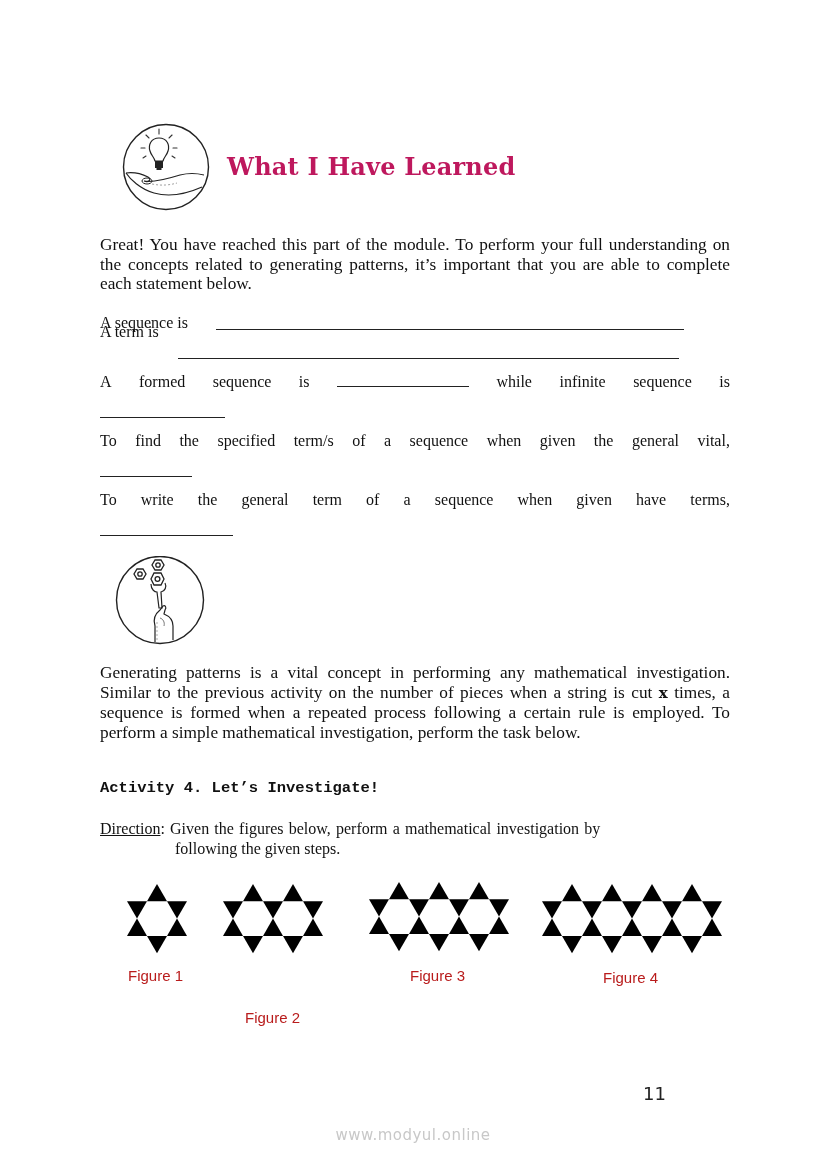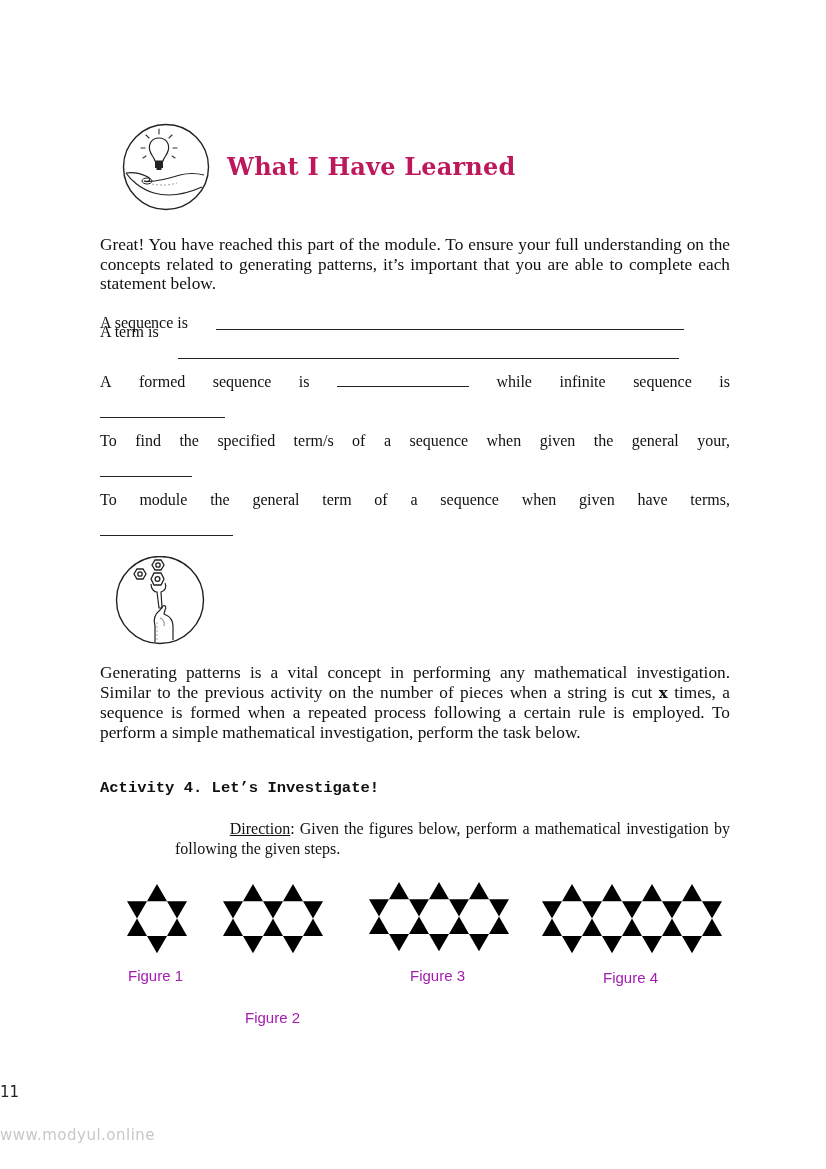--- a/index.html
+++ b/index.html
@@ -13,24 +13,24 @@
           font-size: 17.3px; line-height: 19.6px; text-align: justify; text-align-last: left; }
   .line-row { position: absolute; left: 100px; width: 630px; font-family: "Liberation Serif", serif;
               font-size: 16px; line-height: 19.6px; white-space: nowrap; }
   .justify-row { display: flex; justify-content: space-between; align-items: baseline; }
   .blank { display: inline-block; border-bottom: 1px solid #222; height: 14px; vertical-align: baseline; }
   .blank-abs { position: absolute; border-bottom: 1px solid #222; height: 0; }
   .activity-title { position: absolute; left: 100px; top: 779px; font-family: Liberation Mono, monospace;
                     font-weight: bold; font-size: 15.5px; white-space: nowrap; }
   .direction-label { text-decoration: underline; }
   .bold-x { font-weight: bold; font-family: "DejaVu Serif", serif; font-size: 15px; }
-  .fig-label { position: absolute; font-family: "Liberation Sans", sans-serif; font-size: 15px; color: #a21caf; white-space: nowrap; }
-  .page-number { position: absolute; left: 0; width: 666px; top: 1083px; text-align: left;
-                 font-family: "DejaVu Sans", sans-serif; font-size: 15px; color: #222; }
-  .watermark { position: absolute; left: 0; width: 826px; top: 1126px; text-align: left;
+  .fig-label { position: absolute; font-family: "Liberation Sans", sans-serif; font-size: 15px; color: #b91c1c; white-space: nowrap; }
+  .page-number { position: absolute; left: 0; width: 666px; top: 1083px; text-align: right;
+                 font-family: "DejaVu Sans", sans-serif; font-size: 18px; color: #222; }
+  .watermark { position: absolute; left: 0; width: 826px; top: 1126px; text-align: center;
                font-family: "DejaVu Sans", sans-serif; font-size: 15px; color: #c8c8c8; letter-spacing: 0.5px; }
   svg.figure { position: absolute; overflow: visible; }
 </style>
 </head>
 <body>
 
 <div class="page">
 
   <svg class="icon-circle" style="left:122px; top:123px;" width="90" height="90" viewBox="0 0 90 90">
     <circle cx="44" cy="44" r="42.5" fill="none" stroke="#222" stroke-width="1.4"></circle>
@@ -49,21 +49,21 @@
     <rect x="33" y="38" width="8" height="7" fill="#222"></rect>
     <rect x="34.5" y="45" width="5" height="2" fill="#222"></rect>
 
     <path d="M4 50 C12 49 20 51 26 54 C30 56 27 60 22 58 C30 60 45 56 58 52 C66 50 74 50 82 52" fill="none" stroke="#222" stroke-width="1.2"></path>
     <path d="M4 50 C8 56 18 66 32 70 C46 74 62 72 80 64" fill="none" stroke="#222" stroke-width="1.2"></path>
     <ellipse cx="25" cy="58" rx="5" ry="3" fill="none" stroke="#222" stroke-width="1"></ellipse>
     <path d="M30 61 C40 63 48 62 55 60" fill="none" stroke="#777" stroke-width="0.7" stroke-dasharray="2 2"></path>
   </svg>
   <div class="section-title" style="left:227px; top:152px;">What I Have Learned</div>
 
-  <div class="para" style="top:235px;">Great! You have reached this part of the module. To ensure your full understanding on the concepts related to generating patterns, it’s important that you are able to complete each statement below.</div>
+  <div class="para" style="top:235px;">Great! You have reached this part of the module. To perform your full understanding on the concepts related to generating patterns, it’s important that you are able to complete each statement below.</div>
 
   <div class="line-row" style="top:313px;">
     <span>A sequence is</span>
   </div>
   <div class="blank-abs" style="left:216px; top:329px; width:468px;"></div>
 
   <div class="line-row" style="top:322px;">
     <span>A term is</span>
   </div>
   <div class="blank-abs" style="left:178px; top:358px; width:501px;"></div>
@@ -87,27 +87,27 @@
     <span>the</span>
     <span>specified</span>
     <span>term/s</span>
     <span>of</span>
     <span>a</span>
     <span>sequence</span>
     <span>when</span>
     <span>given</span>
     <span>the</span>
     <span>general</span>
-    <span>your,</span>
+    <span>vital,</span>
   </div>
   <div class="blank-abs" style="left:100px; top:476px; width:92px;"></div>
 
   <div class="line-row justify-row" style="top:490px;">
     <span>To</span>
-    <span>module</span>
+    <span>write</span>
     <span>the</span>
     <span>general</span>
     <span>term</span>
     <span>of</span>
     <span>a</span>
     <span>sequence</span>
     <span>when</span>
     <span>given</span>
     <span>have</span>
     <span>terms,</span>
@@ -132,21 +132,21 @@
     <path d="M45 62 C48 63 50 66 49 70" fill="none" stroke="#555" stroke-width="0.8"></path>
     <path d="M42 66 L42 84" fill="none" stroke="#777" stroke-width="0.6" stroke-dasharray="2 2"></path>
   </svg>
 
   <div class="para" style="top:663px;">
     <span>Generating patterns is a vital concept in performing any mathematical investigation. Similar to the previous activity on the number of pieces when a string is cut </span><span class="bold-x">x</span><span> times, a sequence is formed when a repeated process following a certain rule is employed. To perform a simple mathematical investigation, perform the task below.</span>
   </div>
 
   <div class="activity-title">Activity 4. Let’s Investigate!</div>
 
-  <div class="line-row" style="top:819px; display:flex; justify-content:flex-end;">
+  <div class="line-row" style="top:819px; display:flex; justify-content:flex-start;">
     <span><span class="direction-label">Direction</span><span style="word-spacing:1.2px;">: Given the figures below, perform a mathematical investigation by</span></span>
   </div>
   <div class="line-row" style="top:839px; left:175px; width:auto;">
     <span>following the given steps.</span>
   </div>
 
   <svg class="figure" id="fig1" style="left:127px; top:884px;" width="60" height="70">
       <polygon points="20.0,17.3 30.0,0.0 40.0,17.3" fill="#000"></polygon>
       <polygon points="20.0,52.0 40.0,52.0 30.0,69.3" fill="#000"></polygon>
       <polygon points="0.0,17.3 20.0,17.3 10.0,34.6" fill="#000"></polygon>

